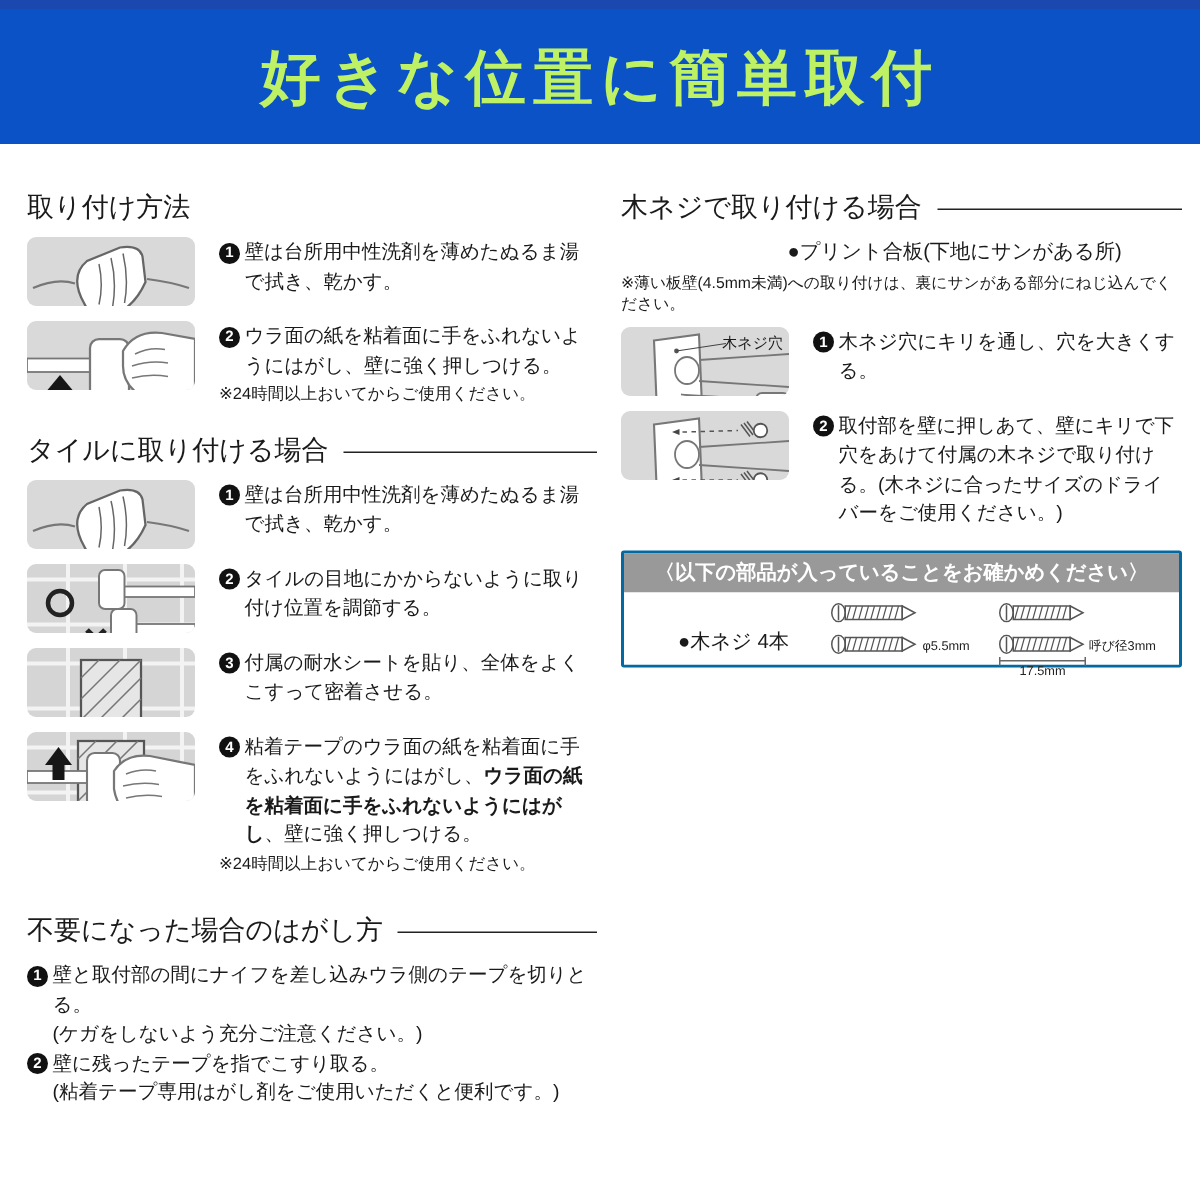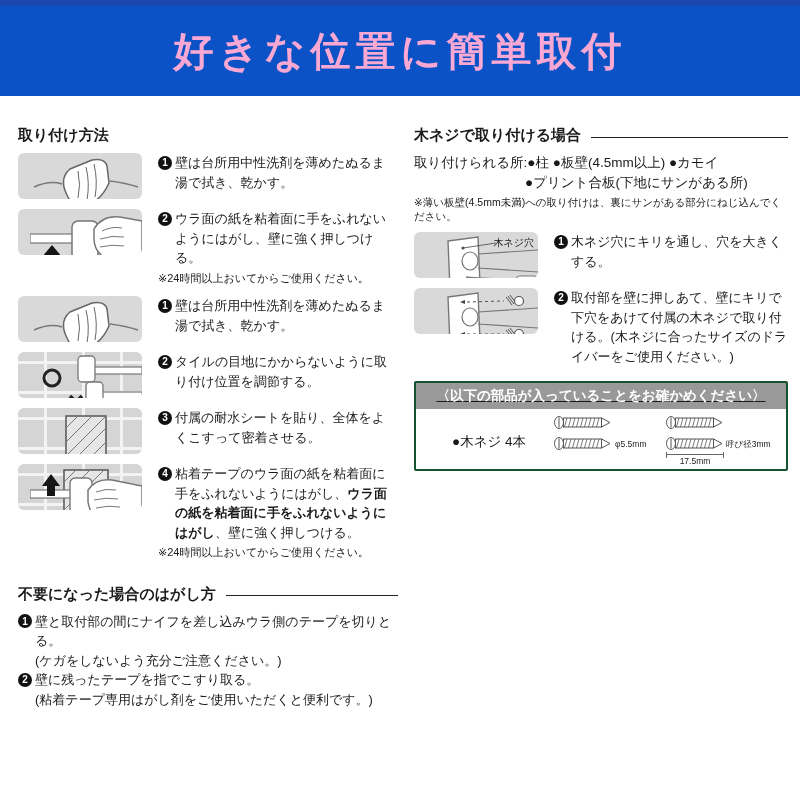--- a/index.html
+++ b/index.html
@@ -1,46 +1,46 @@
 <!DOCTYPE html>
 <html><head>
 <meta charset="utf-8">
 <style>
   html,body{margin:0;padding:0;width:800px;height:800px;background:#fff;overflow:hidden;
     font-family:"Liberation Sans","DejaVu Sans",sans-serif;color:#1a1a1a;}
   .banner{height:90px;background:#0a52c5;border-top:6px solid #1a48ae;
     display:flex;align-items:center;justify-content:center;}
-  .banner-title{color:#f9a8d4;font-size:40px;font-weight:bold;letter-spacing:5px;}
+  .banner-title{color:#bef264;font-size:40px;font-weight:bold;letter-spacing:5px;}
   .content{display:flex;padding:30px 8px 0 18px;gap:16px;}
   .col-left{width:380px;flex:none;}
   .col-right{width:374px;flex:none;}
-  .sec-head{display:flex;align-items:center;gap:10px;font-size:15px;font-weight:bold;margin-bottom:8px;}
+  .sec-head{display:flex;align-items:center;gap:10px;font-size:18px;font-weight:normal;margin-bottom:8px;}
   .sec-head .rule{flex:1;border-top:1.5px solid #222;margin-top:3px;}
   .intro{font-size:13px;margin:-2px 0 8px 0;}
   .step{display:flex;gap:16px;margin-bottom:10px;}
-  .imgbox{width:112px;height:46px;background:#d9d9d9;border-radius:6px;flex:none;position:relative;overflow:hidden;padding-left:12px;}
+  .imgbox{width:112px;height:46px;background:#d9d9d9;border-radius:6px;flex:none;position:relative;overflow:hidden;}
   .tilebg{background-color:#d5d5d5;
     background-image:linear-gradient(to right,#f3f3f3 0 3px,transparent 3px),
                      linear-gradient(to bottom,#f3f3f3 0 3px,transparent 3px);
     background-size:38px 30px;background-position:26px 9px;}
   .step-text{font-size:13px;line-height:1.5;padding-left:17px;text-indent:-17px;flex:1;}
   .stepnum{display:inline-flex;width:14px;height:14px;border-radius:50%;background:#111;color:#fff;
     font-size:10px;font-weight:bold;align-items:center;justify-content:center;text-indent:0;
     vertical-align:1px;margin-right:3px;}
   .note{font-size:11px;margin-left:-17px;text-indent:0;margin-top:2px;}
   .rm-item{font-size:13px;line-height:1.5;}
   .rm-main{padding-left:17px;text-indent:-17px;}
   .rm-sub{padding-left:17px;}
   .where{font-size:13.5px;line-height:1.45;}
   .where-l2{margin-left:111px;}
   .small-note{font-size:10.5px;margin:4px 0 8px 0;}
   .hole-label{position:absolute;top:4px;right:4px;font-size:10px;background:transparent;}
-  .parts-box{margin-top:15px;border:2px solid #14532d;border-radius:2px;text-decoration:underline;}
+  .parts-box{margin-top:15px;border:2px solid #0369a1;border-radius:2px;}
   .pb-head{background:#999;color:#fff;font-weight:bold;font-size:13.5px;text-align:center;padding:4px 0;}
-  .pb-body{position:relative;height:60px;background:#fff;}
+  .pb-body{position:relative;height:48px;background:#fff;}
   .pb-item{position:absolute;left:36px;top:24px;font-size:13.5px;}
   .screws{position:absolute;left:138px;top:7px;width:230px;height:52px;}
   .screw{position:absolute;width:58px;height:13px;}
   .dim{position:absolute;font-size:8.5px;color:#222;white-space:nowrap;}
   .measure{position:absolute;left:112px;top:38px;width:58px;border-top:1px solid #666;}
   .measure::before,.measure::after{content:"";position:absolute;top:-3px;width:1px;height:6px;background:#666;}
   .measure::before{left:0;}.measure::after{right:0;}
 </style>
 </head>
 <body>
@@ -95,20 +95,24 @@
           <polygon points="12,48 32,48 22,36" fill="#161616"></polygon>
           <rect x="18" y="48" width="8" height="10" fill="#161616"></rect>
         </svg>
       </div>
       <div class="step-text">
         <span class="stepnum">2</span><span>ウラ面の紙を粘着面に手をふれないようにはがし、壁に強く押しつける。</span>
         <div class="note">※24時間以上おいてからご使用ください。</div>
       </div>
     </div>
 
+    <div class="sec-head" style="margin-top:16px;">
+      <span>タイルに取り付ける場合</span>
+      <span class="rule"></span>
+    </div>
 
     <div class="step">
       <div class="imgbox">
         <svg viewBox="0 0 112 60" width="112" height="60">
           <path d="M4 34 Q20 27 32 31" fill="none" stroke="#777" stroke-width="1.5"></path>
           <path d="M80 28 Q96 30 108 34" fill="none" stroke="#777" stroke-width="1.5"></path>
           <path d="M38 44 Q28 26 40 16 L62 7 Q75 5 77 13 L79 30 Q71 48 55 53 Q42 53 38 44 Z" fill="#fff" stroke="#666" stroke-width="1.5"></path>
           <path d="M48 18 Q51 32 48 45" fill="none" stroke="#666" stroke-width="1"></path>
           <path d="M56 14 Q60 30 57 47" fill="none" stroke="#666" stroke-width="1"></path>
           <path d="M64 11 Q68 28 65 44" fill="none" stroke="#666" stroke-width="1"></path>
@@ -183,23 +187,20 @@
 
   </div>
 
   <div class="col-right">
 
     <div class="sec-head">
       <span>木ネジで取り付ける場合</span>
       <span class="rule"></span>
     </div>
 
-    <div class="where">
-      <span>取り付けられる所:</span><span>●柱 ●板壁(4.5mm以上) ●カモイ</span>
-    </div>
     <div class="where where-l2">●プリント合板(下地にサンがある所)</div>
     <div class="small-note">※薄い板壁(4.5mm未満)への取り付けは、裏にサンがある部分にねじ込んでください。</div>
 
     <div class="step">
       <div class="imgbox">
         <svg viewBox="0 0 112 60" width="112" height="60">
           <polygon points="22,9 52,5 54,53 24,57" fill="#fff" stroke="#777" stroke-width="1.4"></polygon>
           <circle cx="37" cy="16" r="1.6" fill="#555"></circle>
           <ellipse cx="44" cy="29" rx="8" ry="9" fill="#fff" stroke="#777" stroke-width="1.2"></ellipse>
           <path d="M52 22 L112 18 M52 36 L112 40" stroke="#777" stroke-width="1.2" fill="none"></path>

